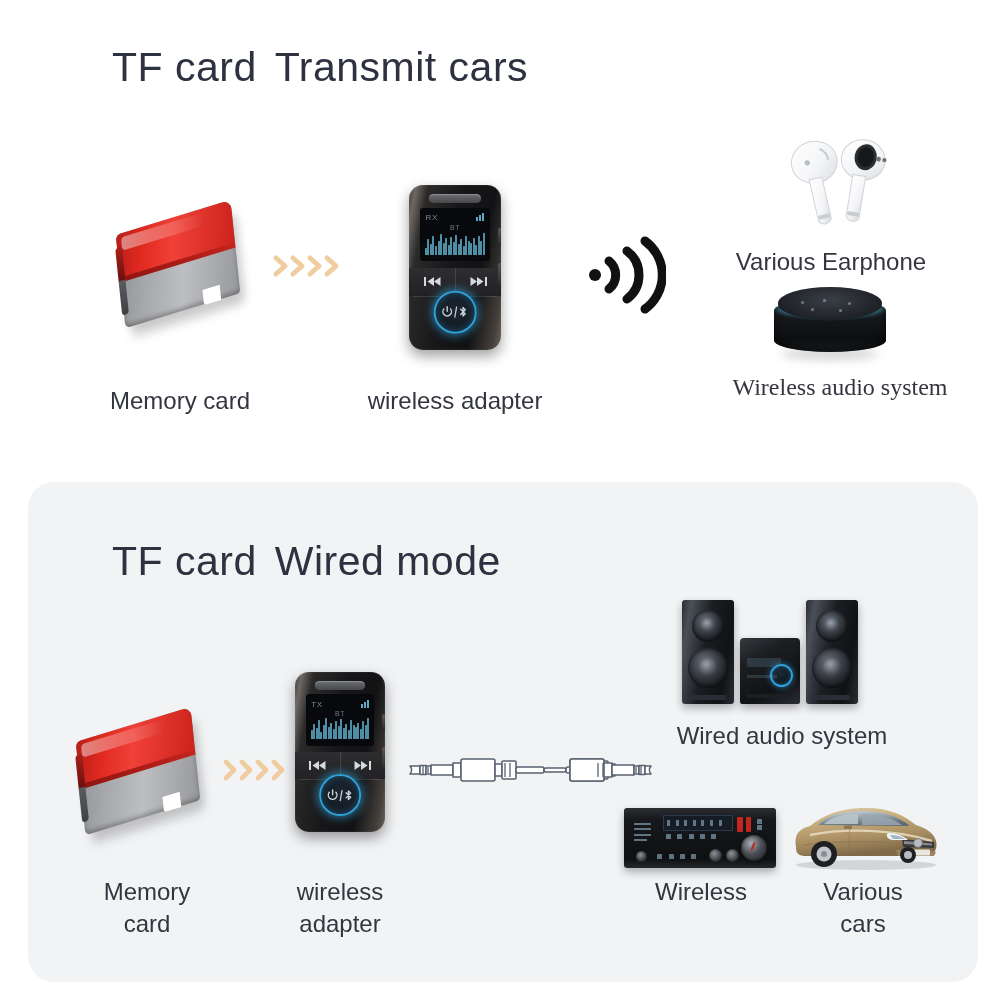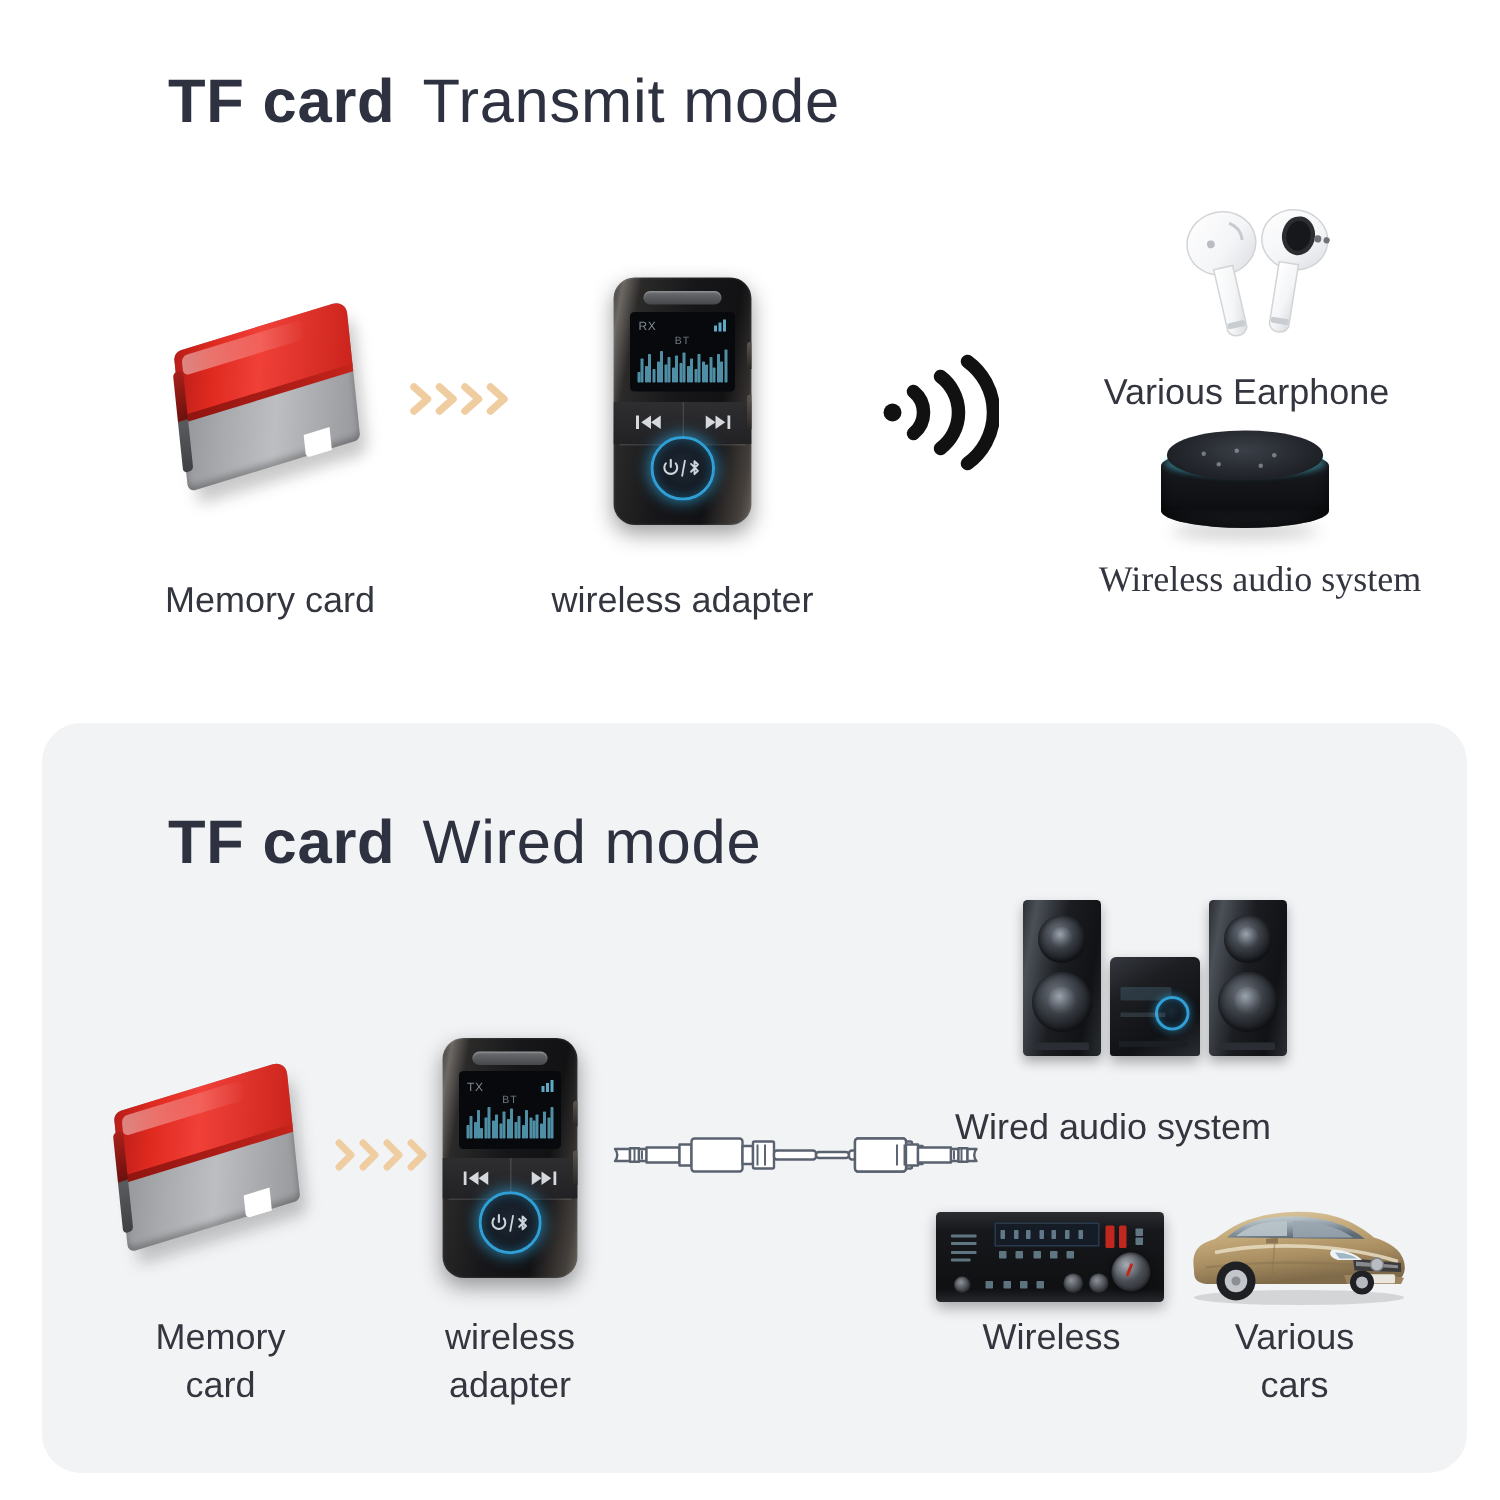--- a/index.html
+++ b/index.html
@@ -12,21 +12,21 @@
   #root { position: relative; width: 1000px; height: 1000px; background: #fff; }
 
   
   .section-title {
     position: absolute;
     font-size: 41px;
     color: #2e3140;
     letter-spacing: 0.5px;
     white-space: nowrap;
   }
-  .section-title .strong { font-weight: bold; }
+  .section-title .strong { font-weight: normal; }
   .section-title .reg { font-weight: normal; }
 
   
   .panel {
     position: absolute;
     background: #f2f3f5;
     border-radius: 26px;
   }
 
   
@@ -268,21 +268,21 @@
   .car { position: absolute; }
 </style>
 </head>
 <body>
 
 <div id="root">
 
   <div>
 
     <div class="section-title" style="left:112px; top:44px;">
-      <span class="strong">TF card</span><span style="display:inline-block;width:18px"></span><span class="reg">Transmit mode</span>
+      <span class="strong">TF card</span><span style="display:inline-block;width:18px"></span><span class="reg">Transmit cars</span>
     </div>
 
     <div class="sdcard" style="left:118px; top:218px; width:120px; height:92px;">
       <div class="sd-body">
         <div class="sd-shadow"></div>
         <div class="sd-gray"></div>
         <div class="sd-red"></div>
         <div class="sd-red-edge"></div>
         <div class="sd-gloss"></div>
         <div class="sd-side"></div>
@@ -467,21 +467,21 @@
       <svg class="chev-svg" width="66" height="24" viewBox="0 0 66 24">
         <g fill="none" stroke="#f0cda1" stroke-width="4.6" stroke-linecap="round" stroke-linejoin="round">
           <polyline points="4,4 12,12 4,20"></polyline>
           <polyline points="20,4 28,12 20,20"></polyline>
           <polyline points="36,4 44,12 36,20"></polyline>
           <polyline points="52,4 60,12 52,20"></polyline>
         </g>
       </svg>
     </div>
 
-    <div class="device" style="left:295px; top:672px; width:90px; height:160px;margin-top:20px;">
+    <div class="device" style="left:295px; top:672px; width:90px; height:160px;">
       <div class="dev-shell">
         <div class="dev-topbar"></div>
 
         <div class="dev-screen">
           <div class="scr-row">
             <span class="scr-mode">TX</span>
             <span class="scr-bars">
               <i></i>
                 <i></i>
                 <i></i>
@@ -613,21 +613,21 @@
         <div style="position:absolute; left:6px; bottom:6px; width:46px; height:4px; background:#1b1e22;"></div>
       </div>
 
       <div class="tower" style="right:0; width:52px; height:104px;">
         <div class="drv" style="left:10px; top:10px; width:32px; height:32px;"></div>
         <div class="drv" style="left:6px; top:48px; width:40px; height:40px;"></div>
         <div style="position:absolute; left:8px; bottom:4px; width:36px; height:5px; background:#2a2d33; border-radius:1px;"></div>
       </div>
     </div>
 
-    <div class="caption" style="left:582px; top:720px; width:320px;margin-top:16px;">Wired audio system</div>
+    <div class="caption" style="left:622px; top:720px; width:320px;">Wired audio system</div>
 
     <div class="amp" style="left:624px; top:808px; width:152px; height:60px;">
       <div class="amp-body">
         <div class="amp-face">
           <div class="amp-strip" style="left:24%; top:8%; width:48%; height:26%;"></div>
           <div class="amp-led" style="left:27%; top:16%; width:3px; height:6px;"></div>
           <div class="amp-led" style="left:33%; top:16%; width:3px; height:6px;"></div>
           <div class="amp-led" style="left:39%; top:16%; width:3px; height:6px;"></div>
           <div class="amp-led" style="left:45%; top:16%; width:3px; height:6px;"></div>
           <div class="amp-led" style="left:51%; top:16%; width:3px; height:6px;"></div>

